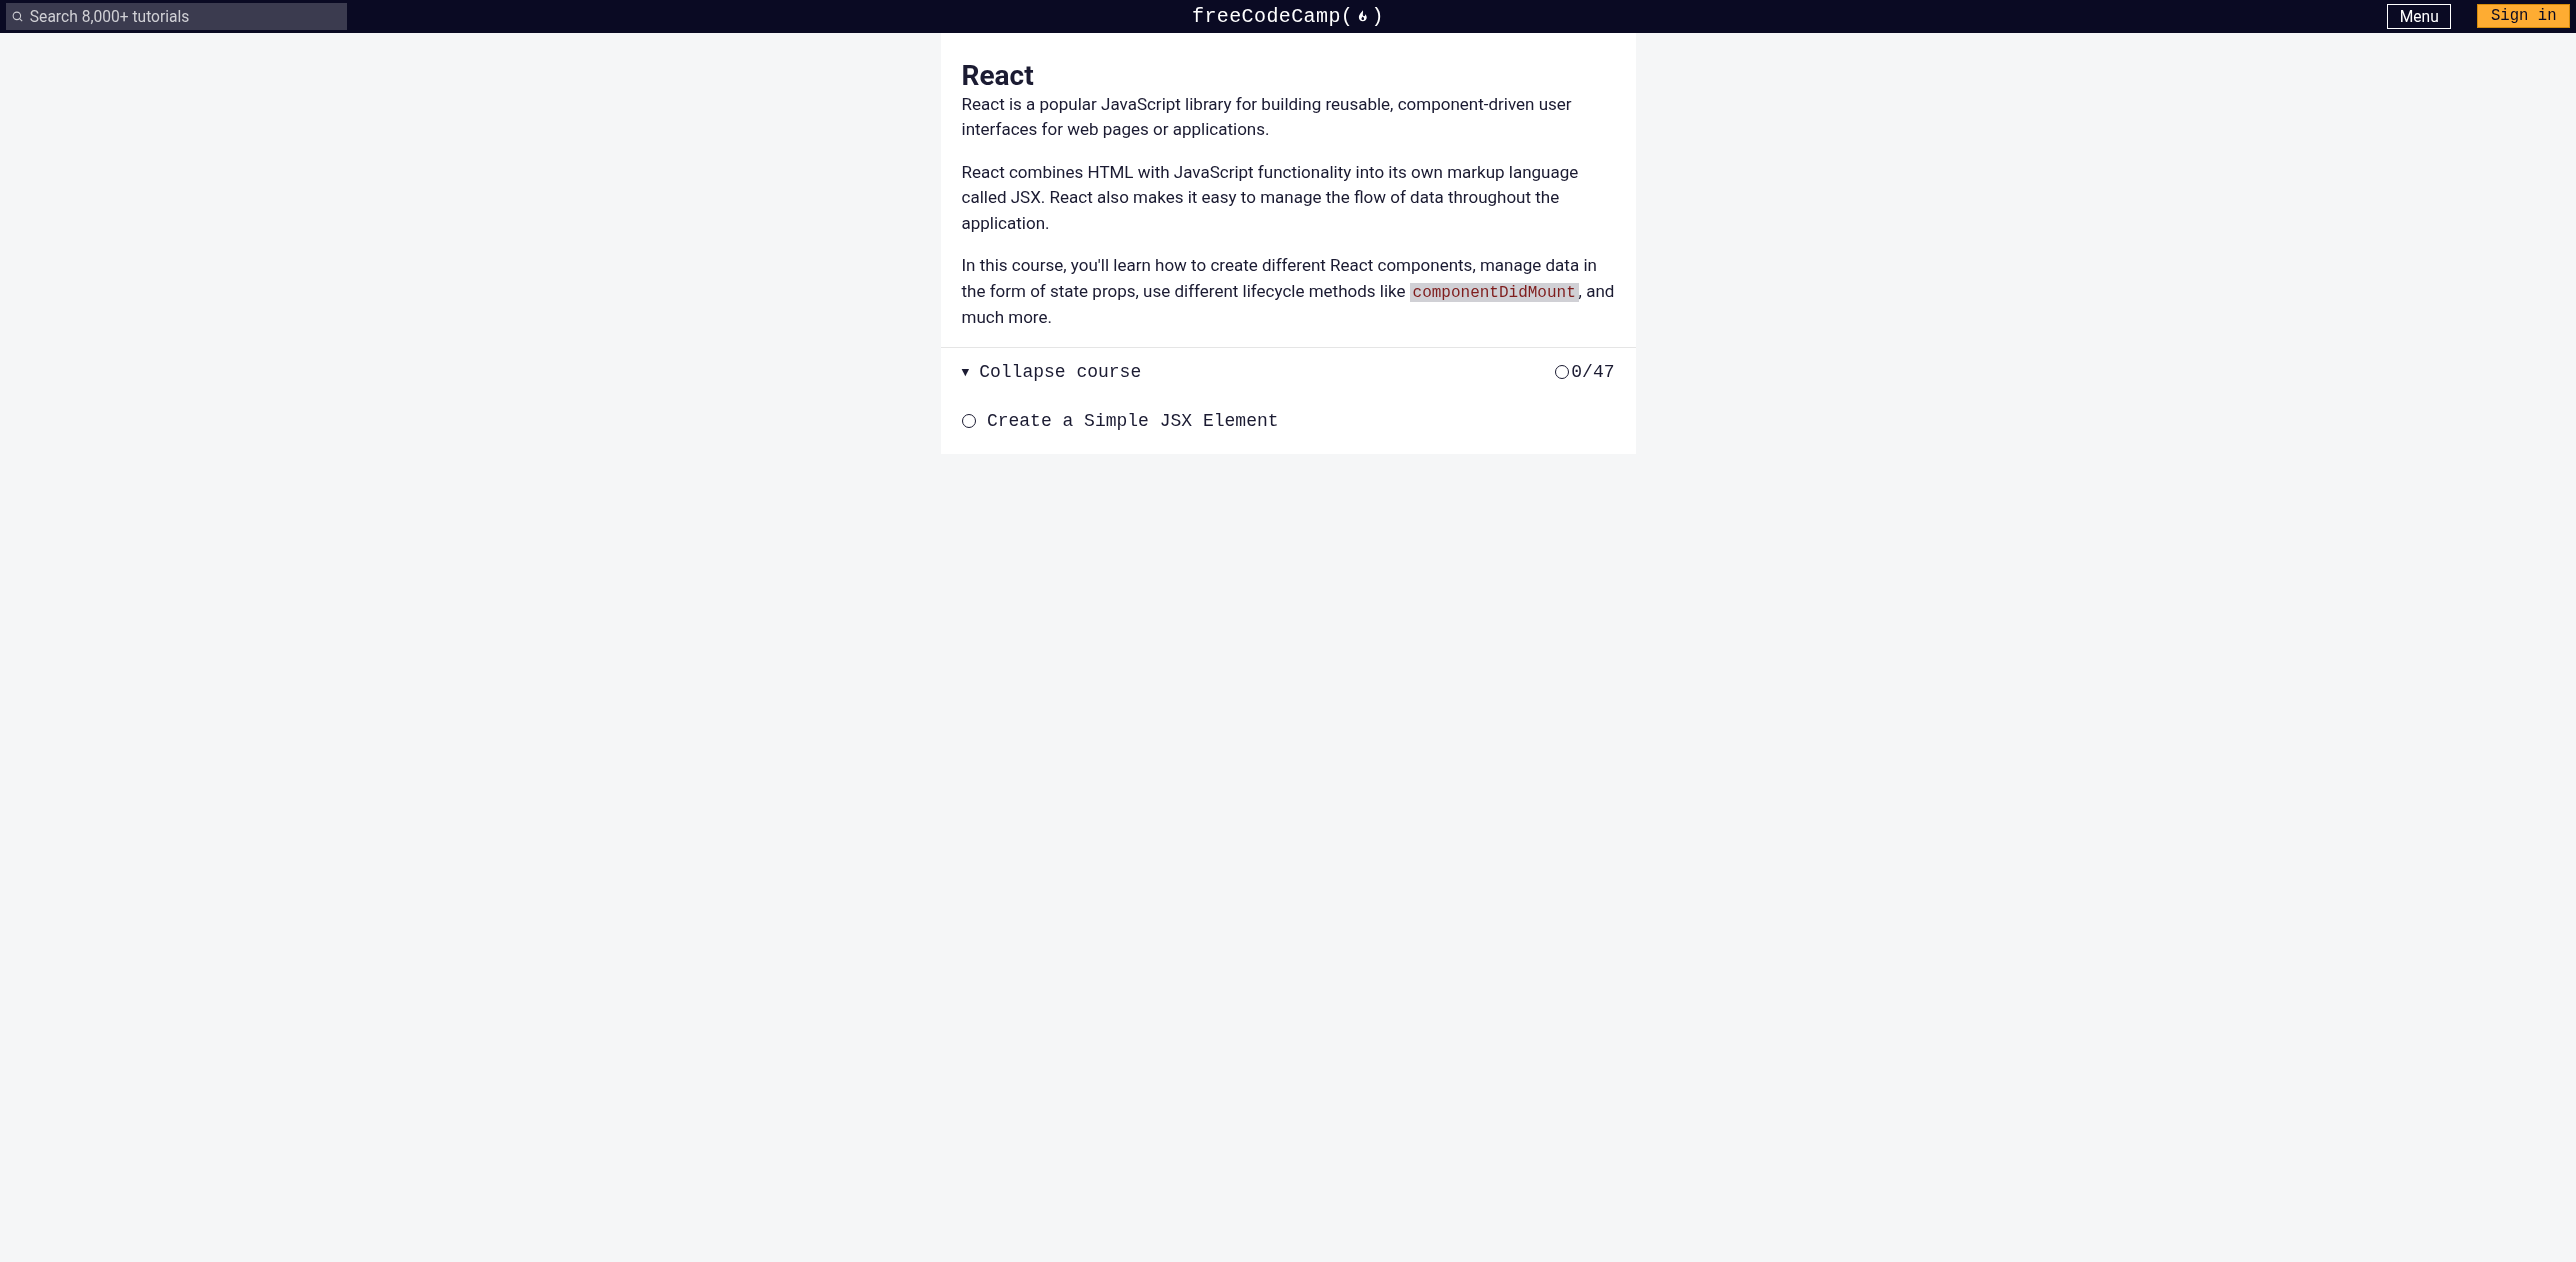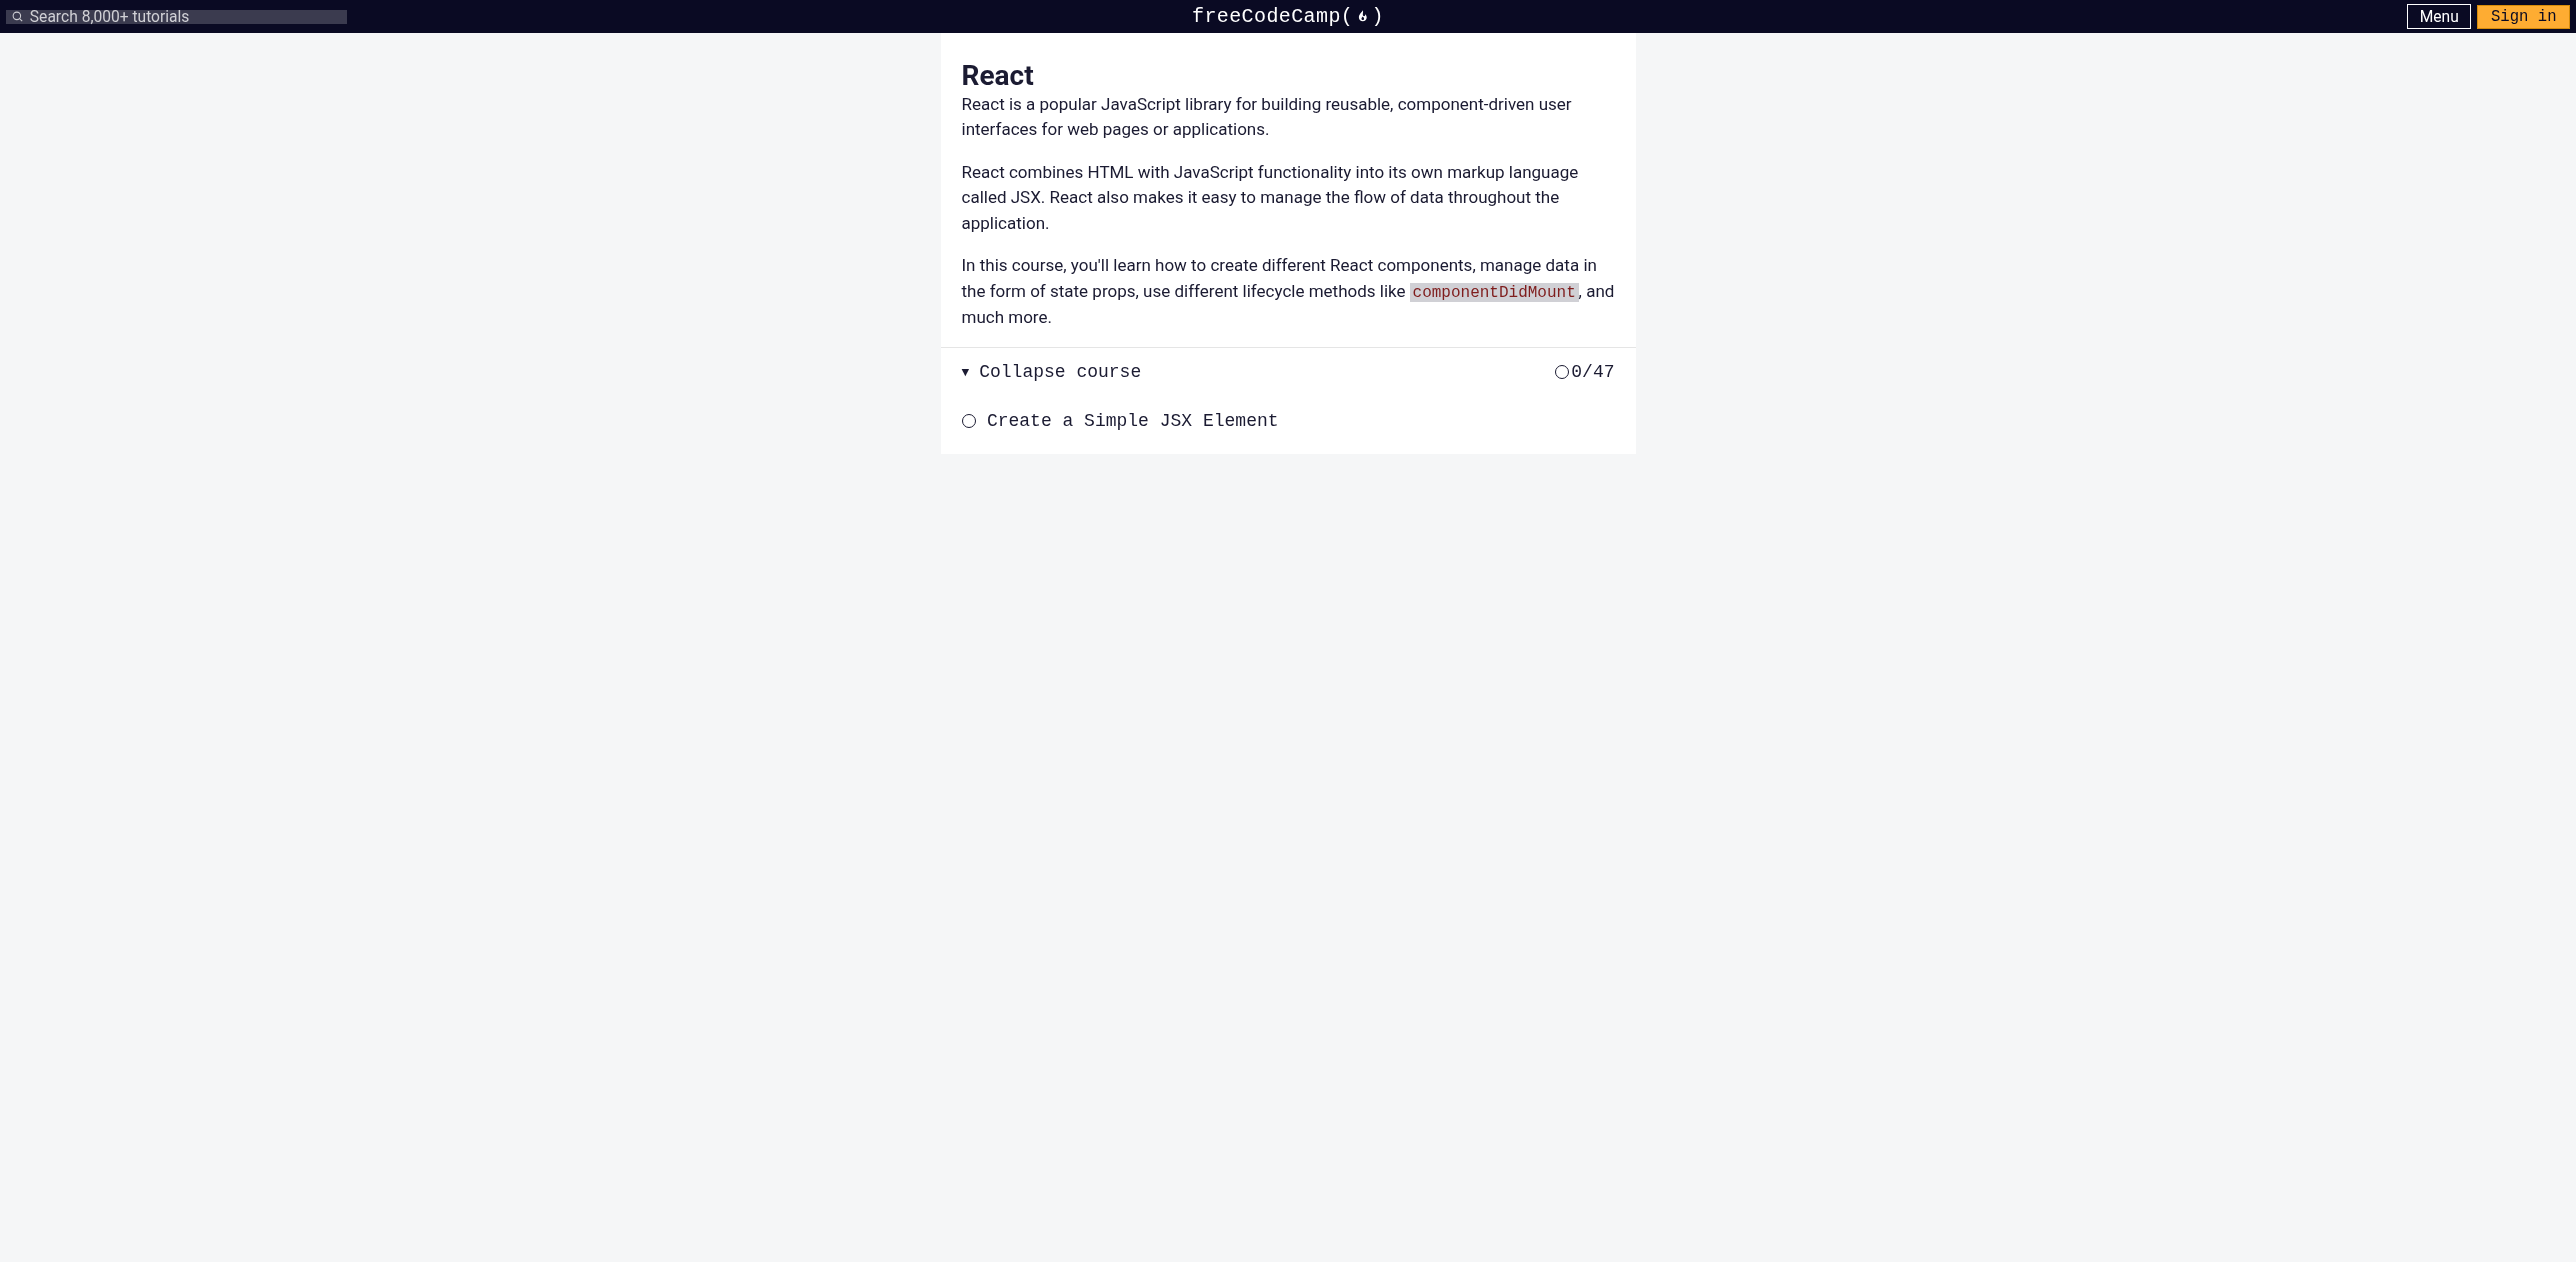--- a/index.html
+++ b/index.html
@@ -19,21 +19,21 @@
       align-items: center;
       justify-content: space-between;
       padding: 0 5.7px;
     }
     .nav-left {
       display: flex;
       align-items: center;
     }
     .search-box {
       background: #3b3b4f;
-      height: 14px;
+      height: 27px;
       width: 341px;
       display: flex;
       align-items: center;
       padding: 0 5.7px;
     }
     .search-icon-svg {
       width: 12.8px;
       height: 12.8px;
       stroke: #d0d0d5;
       fill: none;
@@ -71,22 +71,22 @@
       align-items: center;
     }
     .fire-icon-svg {
       width: 15.6px;
       height: 15.6px;
       fill: #fff;
       margin: 0 1.4px;
     }
     .nav-right {
       display: flex;
-      align-items: flex-end;
-      gap: 6px;
+      align-items: flex-start;
+      gap: 26px;
     }
     .menu-btn {
       background: transparent;
       border: 0.7px solid #fff;
       color: #fff;
       font-size: 15.6px;
       padding: 2.8px 11.4px;
       cursor: pointer;
       font-family: inherit;
     }

